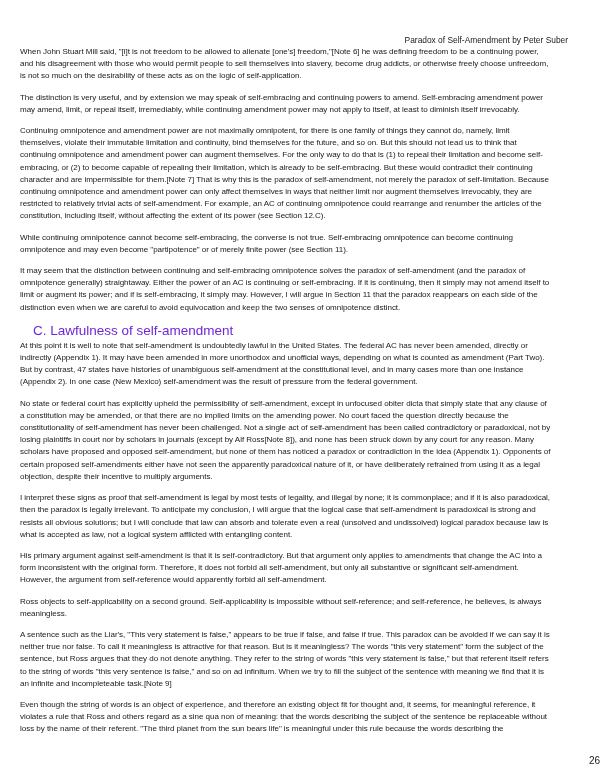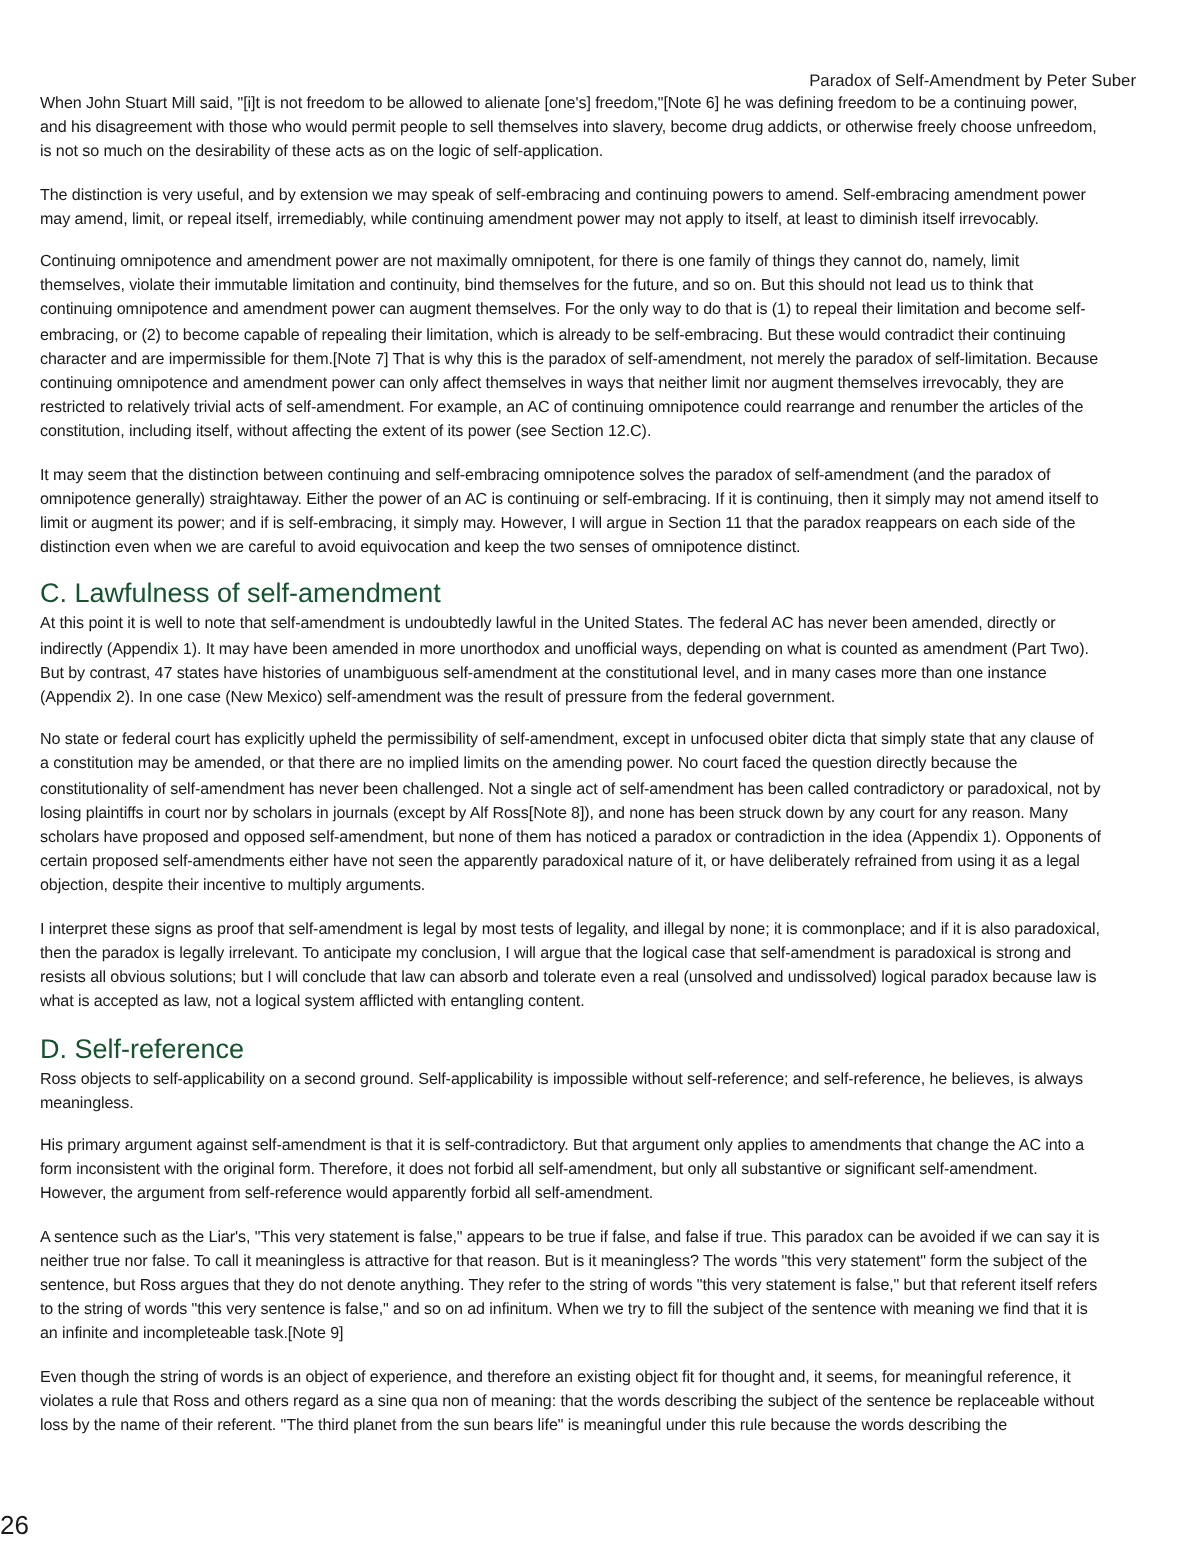--- a/index.html
+++ b/index.html
@@ -1,39 +1,39 @@
 <!DOCTYPE html>
 <html><head>
 <meta charset="utf-8">
 <style>
   html, body { margin: 0; padding: 0; background: #ffffff; }
   body { width: 600px; height: 776px; position: relative; overflow: hidden;
          font-family: "Liberation Sans", sans-serif; color: #1a1a1a; }
   .running-header { position: absolute; right: 32px; top: 35px; font-size: 8.4px; line-height: 11px; color: #1a1a1a; text-align: right; }
   .content { position: absolute; left: 20px; top: 46px; width: 532px; }
   p { margin: 0 0 9px 0; font-size: 8.05px; line-height: 12.2px; letter-spacing: -0.05px; }
-  h2 { margin: 6px 0 1px 0; font-weight: normal; font-size: 13.5px; line-height: 16px; color: #14532d; }
-  .footer { position: absolute; left: 0; width: 600px; top: 755px; text-align: left; font-size: 13px; }
+  h2 { margin: 6px 0 1px 13px; font-weight: normal; font-size: 13.5px; line-height: 16px; color: #6d28d9; }
+  .footer { position: absolute; left: 0; width: 600px; top: 755px; text-align: right; font-size: 10px; }
 </style>
 </head>
 <body>
 
 <div class="running-header">Paradox of Self-Amendment by Peter Suber</div>
 
 <div class="content">
   <p>When John Stuart Mill said, "[i]t is not freedom to be allowed to alienate [one's] freedom,"[Note 6] he was defining freedom to be a continuing power, and his disagreement with those who would permit people to sell themselves into slavery, become drug addicts, or otherwise freely choose unfreedom, is not so much on the desirability of these acts as on the logic of self-application.</p>
   <p>The distinction is very useful, and by extension we may speak of self-embracing and continuing powers to amend. Self-embracing amendment power may amend, limit, or repeal itself, irremediably, while continuing amendment power may not apply to itself, at least to diminish itself irrevocably.</p>
   <p>Continuing omnipotence and amendment power are not maximally omnipotent, for there is one family of things they cannot do, namely, limit themselves, violate their immutable limitation and continuity, bind themselves for the future, and so on. But this should not lead us to think that continuing omnipotence and amendment power can augment themselves. For the only way to do that is (1) to repeal their limitation and become self-embracing, or (2) to become capable of repealing their limitation, which is already to be self-embracing. But these would contradict their continuing character and are impermissible for them.[Note 7] That is why this is the paradox of self-amendment, not merely the paradox of self-limitation. Because continuing omnipotence and amendment power can only affect themselves in ways that neither limit nor augment themselves irrevocably, they are restricted to relatively trivial acts of self-amendment. For example, an AC of continuing omnipotence could rearrange and renumber the articles of the constitution, including itself, without affecting the extent of its power (see Section 12.C).</p>
+  <p>While continuing omnipotence cannot become self-embracing, the converse is not true. Self-embracing omnipotence can become continuing omnipotence and may even become "partipotence" or of merely finite power (see Section 11).</p>
   <p>It may seem that the distinction between continuing and self-embracing omnipotence solves the paradox of self-amendment (and the paradox of omnipotence generally) straightaway. Either the power of an AC is continuing or self-embracing. If it is continuing, then it simply may not amend itself to limit or augment its power; and if is self-embracing, it simply may. However, I will argue in Section 11 that the paradox reappears on each side of the distinction even when we are careful to avoid equivocation and keep the two senses of omnipotence distinct.</p>
 
   <h2>C. Lawfulness of self-amendment</h2>
   <p>At this point it is well to note that self-amendment is undoubtedly lawful in the United States. The federal AC has never been amended, directly or indirectly (Appendix 1). It may have been amended in more unorthodox and unofficial ways, depending on what is counted as amendment (Part Two). But by contrast, 47 states have histories of unambiguous self-amendment at the constitutional level, and in many cases more than one instance (Appendix 2). In one case (New Mexico) self-amendment was the result of pressure from the federal government.</p>
   <p>No state or federal court has explicitly upheld the permissibility of self-amendment, except in unfocused obiter dicta that simply state that any clause of a constitution may be amended, or that there are no implied limits on the amending power. No court faced the question directly because the constitutionality of self-amendment has never been challenged. Not a single act of self-amendment has been called contradictory or paradoxical, not by losing plaintiffs in court nor by scholars in journals (except by Alf Ross[Note 8]), and none has been struck down by any court for any reason. Many scholars have proposed and opposed self-amendment, but none of them has noticed a paradox or contradiction in the idea (Appendix 1). Opponents of certain proposed self-amendments either have not seen the apparently paradoxical nature of it, or have deliberately refrained from using it as a legal objection, despite their incentive to multiply arguments.</p>
   <p>I interpret these signs as proof that self-amendment is legal by most tests of legality, and illegal by none; it is commonplace; and if it is also paradoxical, then the paradox is legally irrelevant. To anticipate my conclusion, I will argue that the logical case that self-amendment is paradoxical is strong and resists all obvious solutions; but I will conclude that law can absorb and tolerate even a real (unsolved and undissolved) logical paradox because law is what is accepted as law, not a logical system afflicted with entangling content.</p>
 
-  <h2>D. Self-reference</h2>
+  <p>His primary argument against self-amendment is that it is self-contradictory. But that argument only applies to amendments that change the AC into a form inconsistent with the original form. Therefore, it does not forbid all self-amendment, but only all substantive or significant self-amendment. However, the argument from self-reference would apparently forbid all self-amendment.</p>
   <p>Ross objects to self-applicability on a second ground. Self-applicability is impossible without self-reference; and self-reference, he believes, is always meaningless.</p>
-  <p>His primary argument against self-amendment is that it is self-contradictory. But that argument only applies to amendments that change the AC into a form inconsistent with the original form. Therefore, it does not forbid all self-amendment, but only all substantive or significant self-amendment. However, the argument from self-reference would apparently forbid all self-amendment.</p>
   <p>A sentence such as the Liar's, "This very statement is false," appears to be true if false, and false if true. This paradox can be avoided if we can say it is neither true nor false. To call it meaningless is attractive for that reason. But is it meaningless? The words "this very statement" form the subject of the sentence, but Ross argues that they do not denote anything. They refer to the string of words "this very statement is false," but that referent itself refers to the string of words "this very sentence is false," and so on ad infinitum. When we try to fill the subject of the sentence with meaning we find that it is an infinite and incompleteable task.[Note 9]</p>
   <p>Even though the string of words is an object of experience, and therefore an existing object fit for thought and, it seems, for meaningful reference, it violates a rule that Ross and others regard as a sine qua non of meaning: that the words describing the subject of the sentence be replaceable without loss by the name of their referent. "The third planet from the sun bears life" is meaningful under this rule because the words describing the</p>
 </div>
 
 <div class="footer">26</div>
 
 </body></html>

